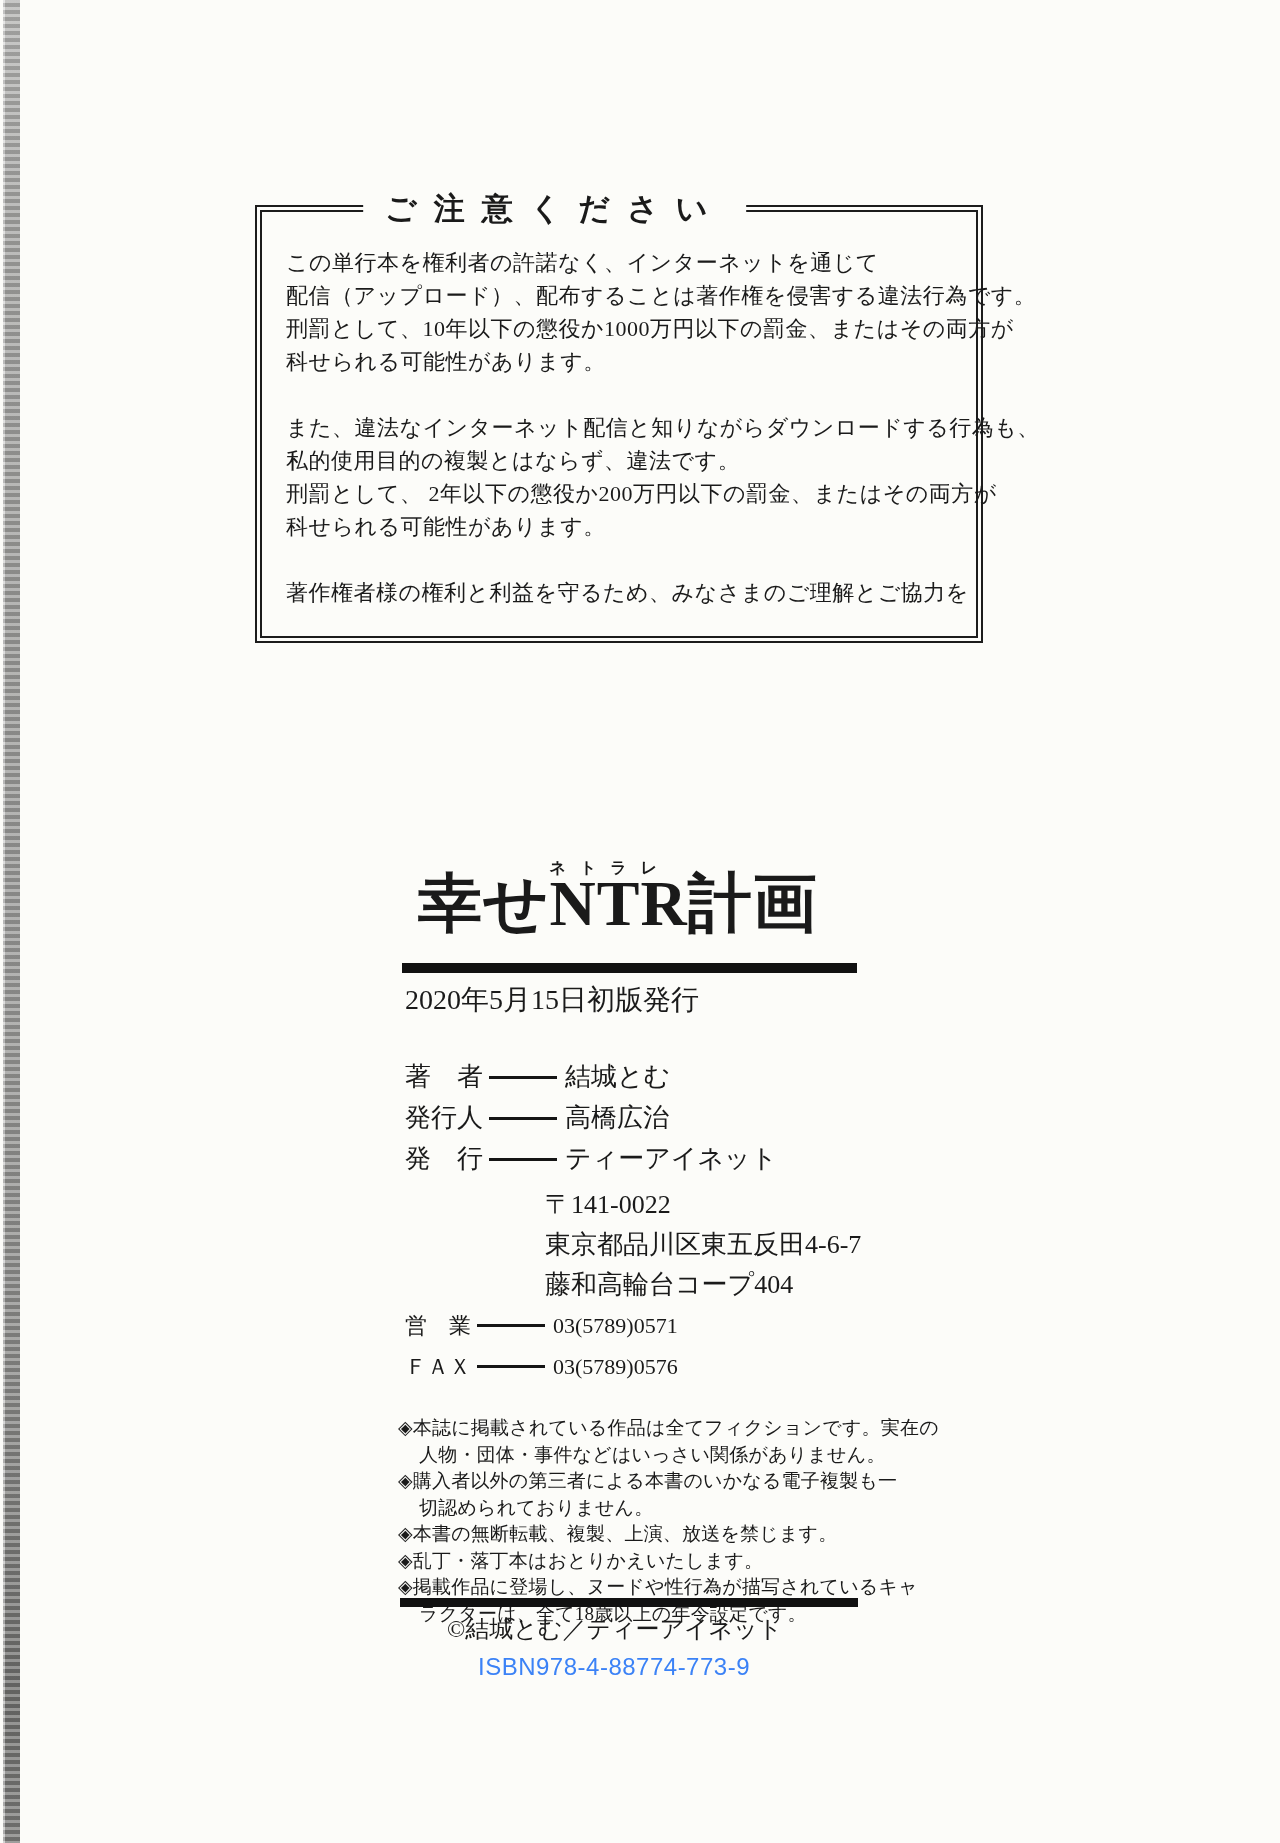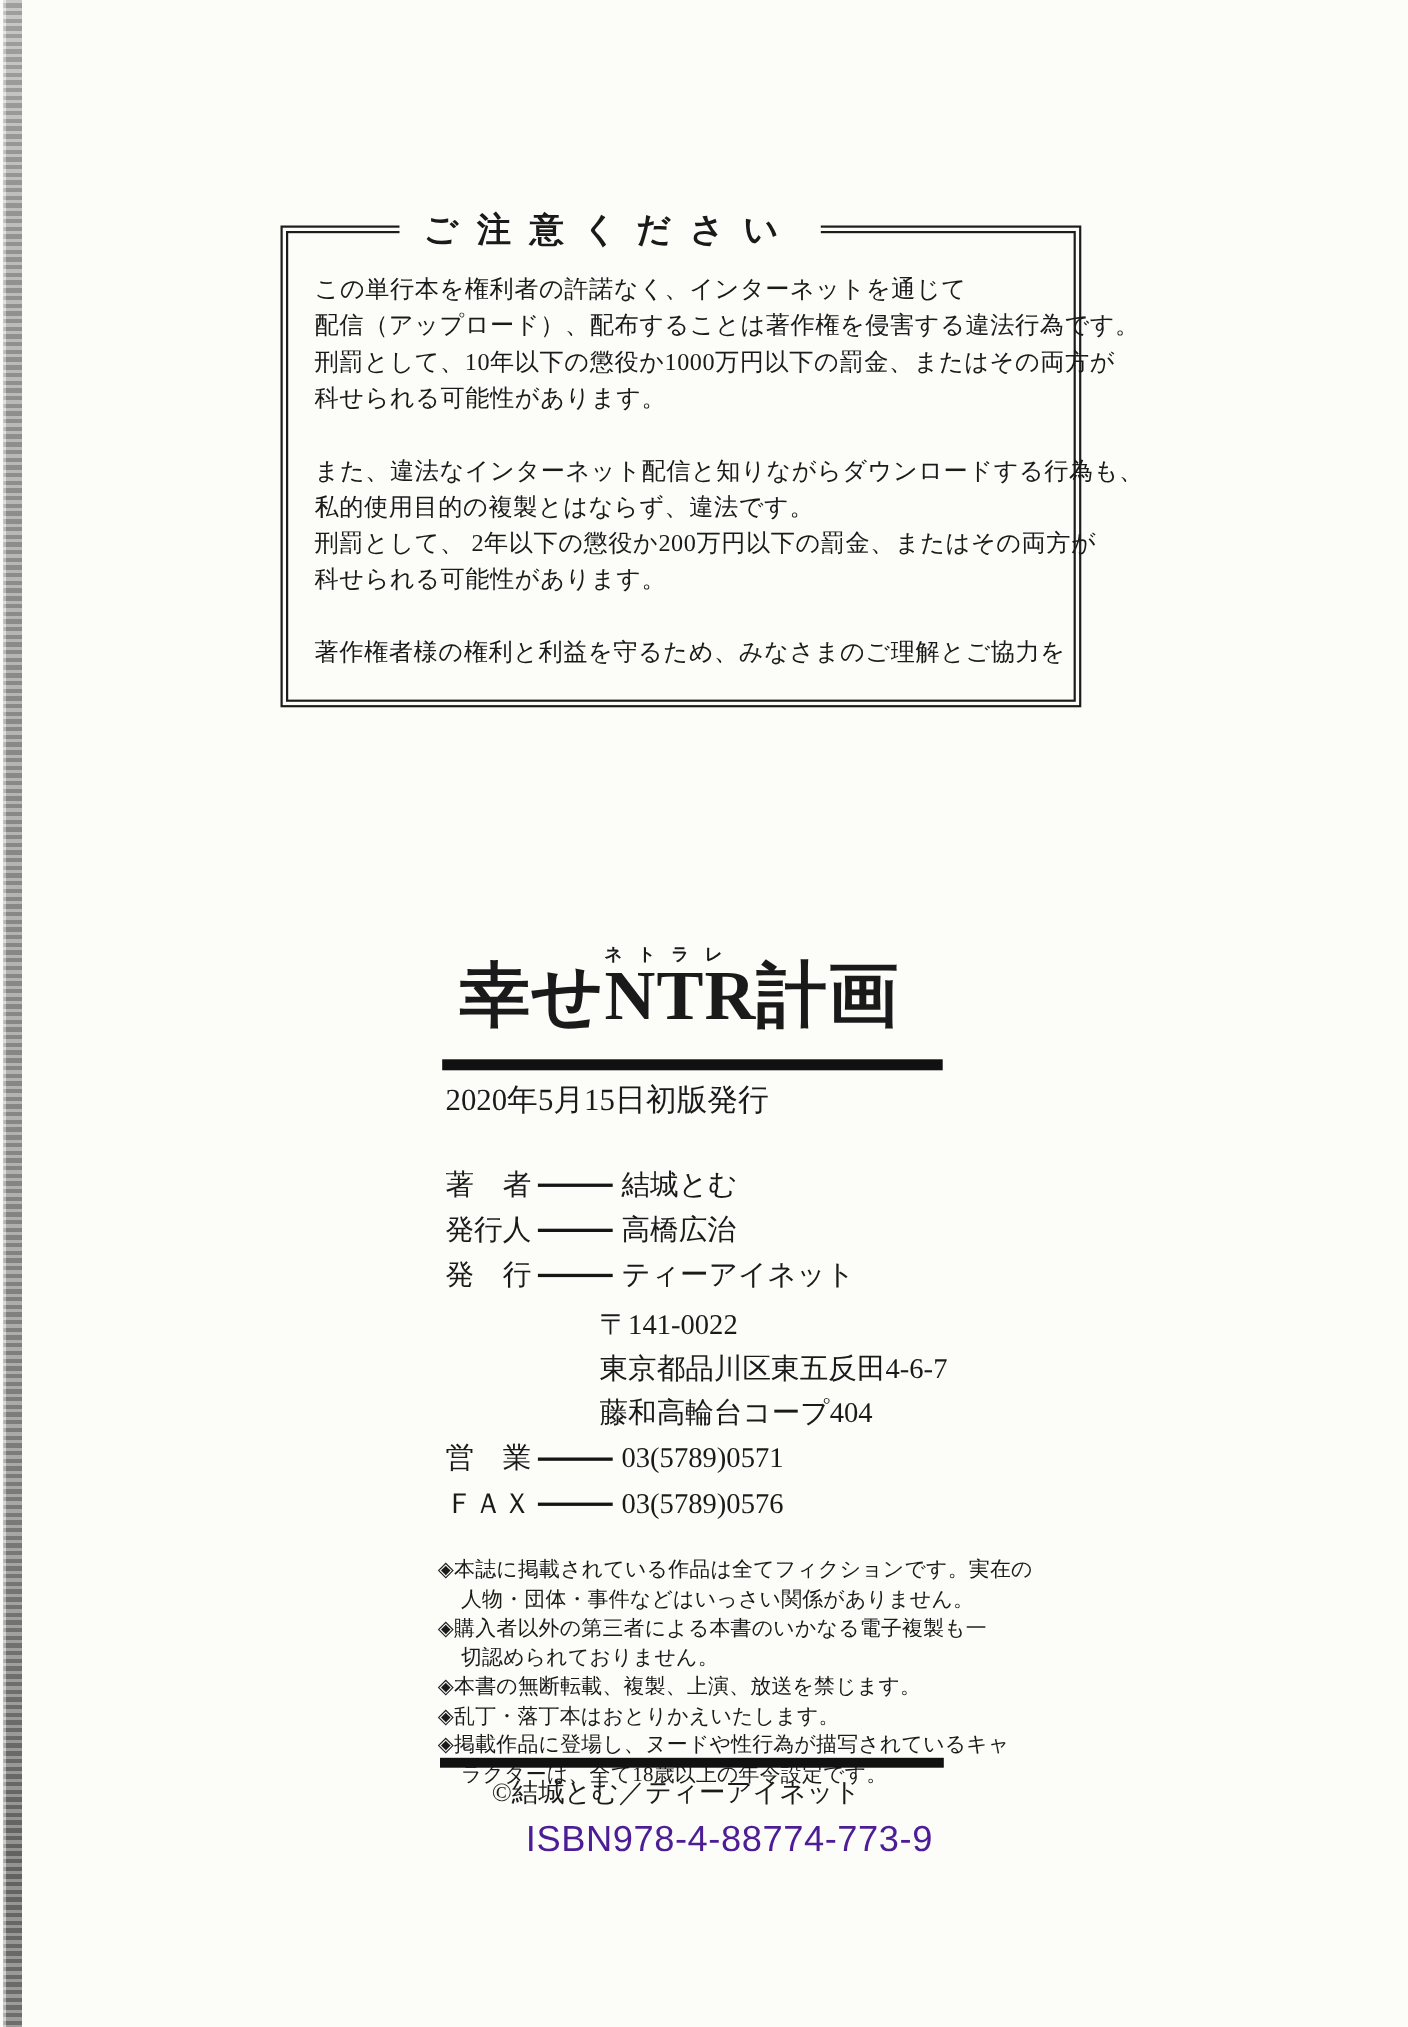--- a/index.html
+++ b/index.html
@@ -95,21 +95,21 @@
   }
   .address-block{
     position:absolute;
     left:545px;top:1185px;
     font-size:26px;
   }
   .address-line{height:40px;line-height:40px;white-space:nowrap;}
   .contact-rows{
     position:absolute;
     left:405px;top:1305px;
-    font-size:26px;
+    font-size:22px;
   }
   
   .notes-block{
     position:absolute;
     left:398px;top:1415px;
     font-size:19px;
     line-height:26.5px;
     letter-spacing:0.2px;
   }
   .note-line{white-space:nowrap;}
@@ -124,24 +124,24 @@
   .copyright-line{
     position:absolute;
     left:403px;top:1613px;
     font-size:24px;
     white-space:nowrap;
     margin-left:44px;
   }
   .isbn-line{
     position:absolute;
     left:478px;top:1653px;
-    font-size:33px;
+    font-size:24px;
     font-family:"Liberation Sans","DejaVu Sans",sans-serif;
     letter-spacing:0.5px;
-    color:#4c1d95;
+    color:#3b82f6;
     white-space:nowrap;
   }
 </style>
 </head>
 <body>
 
 <div class="page">
 
   <div class="scan-band"></div>
 

